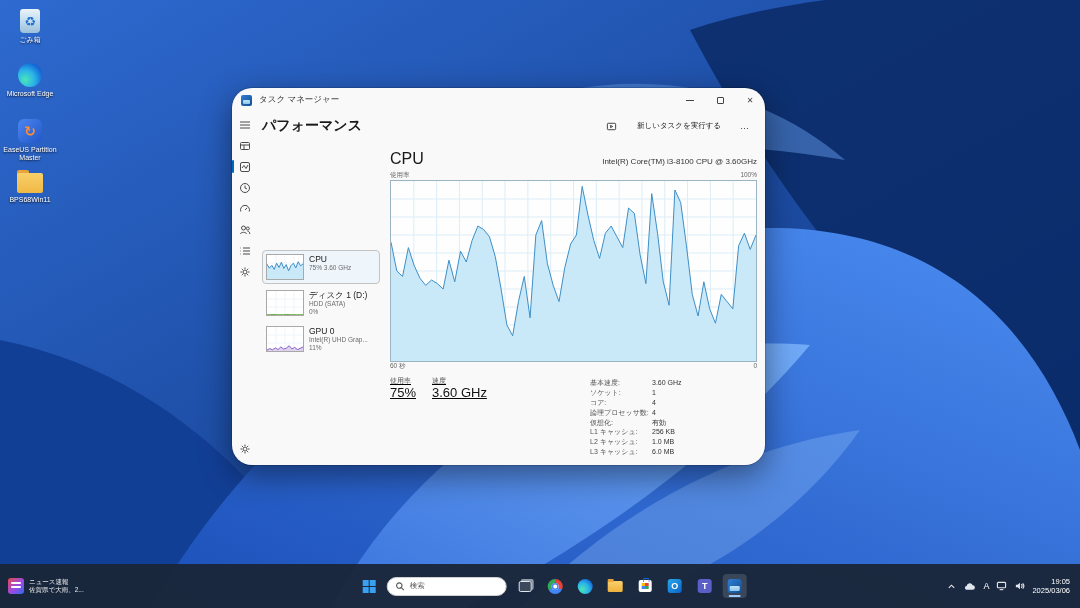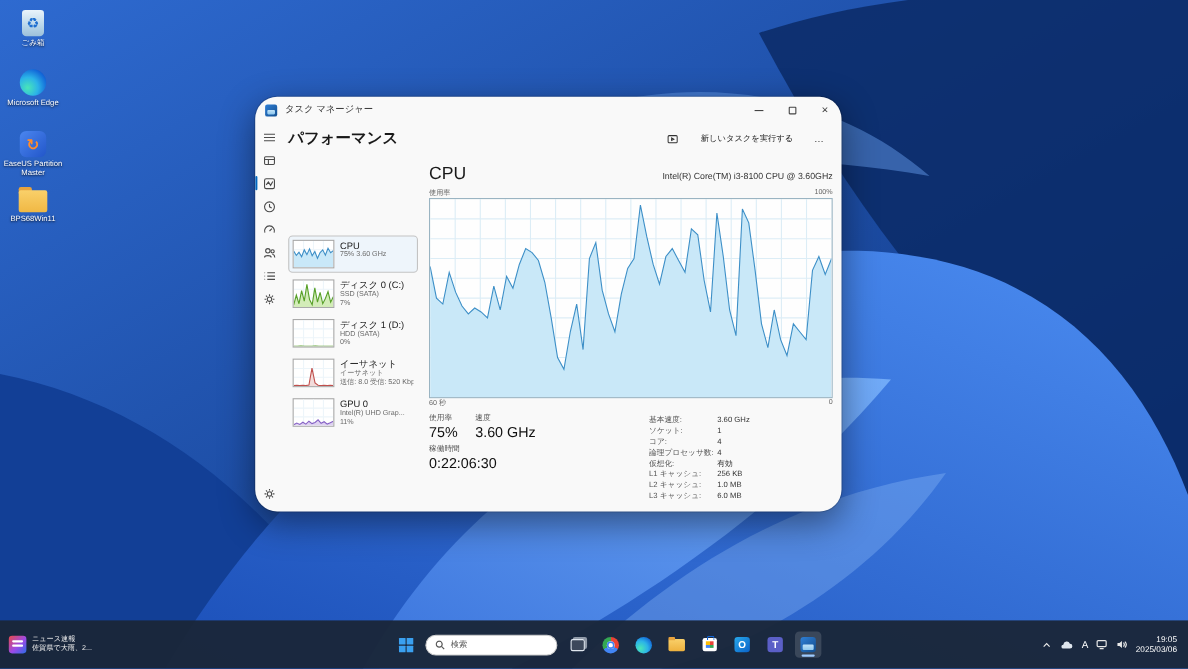--- a/index.html
+++ b/index.html
@@ -71,21 +71,21 @@
   .cpu-sub { margin-left:auto; font-size:8px; color:#333; }
   .graph-labels-top, .graph-labels-bottom { display:flex; font-size:6.5px; color:#666; }
   .graph-labels-top { margin-top:3px; }
   .graph-labels-top .r, .graph-labels-bottom .r { margin-left:auto; }
   .chart-box { height:182px; border:1px solid #9ab4c2; background:#fefefe; overflow:hidden; }
   .chart-box svg, .thumb svg { width:100%; height:100%; display:block; }
 
   .stats-wrap { display:flex; margin-top:6px; }
   .stats-left { width:200px; flex:0 0 auto; }
   .stat-row { display:flex; margin-bottom:5px; }
-  .stat { margin-right:0; }
+  .stat { margin-right:0;text-decoration:underline; }
   .stat .lbl { font-size:7px; color:#555; line-height:8px; }
   .stat .val { font-size:13px; color:#111; line-height:15px; }
   .w1{width:42px;} .w2{width:58px;} .w3{width:48px;} .w4{width:49px;}
   .stats-right { flex:1; padding-top:1px; }
   .kv { display:flex; line-height:9.8px; }
   .kv .k { width:62px; font-size:7px; color:#555; }
   .kv .v { font-size:7px; color:#333; }
 
   
   .taskbar { position:absolute; left:0; right:0; bottom:0; height:44px;
@@ -300,64 +300,28 @@
               </div>
             </div>
             <div class="perf-item">
               <div class="thumb">
                   <svg viewBox="0 0 100 100" preserveAspectRatio="none">
                     <line x1="25" x2="25" y1="0" y2="100" stroke="#edf5fa" vector-effect="non-scaling-stroke"></line>
                     <line x1="50" x2="50" y1="0" y2="100" stroke="#edf5fa" vector-effect="non-scaling-stroke"></line>
                     <line x1="75" x2="75" y1="0" y2="100" stroke="#edf5fa" vector-effect="non-scaling-stroke"></line>
                     <line y1="33.333333333333336" y2="33.333333333333336" x1="0" x2="100" stroke="#edf5fa" vector-effect="non-scaling-stroke"></line>
                     <line y1="66.66666666666667" y2="66.66666666666667" x1="0" x2="100" stroke="#edf5fa" vector-effect="non-scaling-stroke"></line>
-                    <polygon points="0,100 0.00,92.00 6.67,55.00 13.33,88.00 20.00,38.00 26.67,78.00 33.33,15.00 40.00,72.00 46.67,92.00 53.33,28.00 60.00,82.00 66.67,45.00 73.33,88.00 80.00,68.00 86.67,42.00 93.33,82.00 100.00,62.00 100,100" fill="#d3ecb8"></polygon>
-                    <polyline points="0.00,92.00 6.67,55.00 13.33,88.00 20.00,38.00 26.67,78.00 33.33,15.00 40.00,72.00 46.67,92.00 53.33,28.00 60.00,82.00 66.67,45.00 73.33,88.00 80.00,68.00 86.67,42.00 93.33,82.00 100.00,62.00" fill="none" stroke="#58a028" stroke-width="1" vector-effect="non-scaling-stroke"></polyline>
-                  </svg>
-                </div>
-              <div class="perf-txt">
-                <div class="nm">ディスク 0 (C:)</div>
-                <div class="sb">SSD (SATA)</div>
-                <div class="sb">7%</div>
-              </div>
-            </div>
-            <div class="perf-item">
-              <div class="thumb">
-                  <svg viewBox="0 0 100 100" preserveAspectRatio="none">
-                    <line x1="25" x2="25" y1="0" y2="100" stroke="#edf5fa" vector-effect="non-scaling-stroke"></line>
-                    <line x1="50" x2="50" y1="0" y2="100" stroke="#edf5fa" vector-effect="non-scaling-stroke"></line>
-                    <line x1="75" x2="75" y1="0" y2="100" stroke="#edf5fa" vector-effect="non-scaling-stroke"></line>
-                    <line y1="33.333333333333336" y2="33.333333333333336" x1="0" x2="100" stroke="#edf5fa" vector-effect="non-scaling-stroke"></line>
-                    <line y1="66.66666666666667" y2="66.66666666666667" x1="0" x2="100" stroke="#edf5fa" vector-effect="non-scaling-stroke"></line>
                     <polygon points="0,100 0.00,99.00 9.09,99.00 18.18,98.00 27.27,99.00 36.36,99.00 45.45,99.00 54.55,98.00 63.64,99.00 72.73,99.00 81.82,99.00 90.91,99.00 100.00,99.00 100,100" fill="#d3ecb8"></polygon>
                     <polyline points="0.00,99.00 9.09,99.00 18.18,98.00 27.27,99.00 36.36,99.00 45.45,99.00 54.55,98.00 63.64,99.00 72.73,99.00 81.82,99.00 90.91,99.00 100.00,99.00" fill="none" stroke="#58a028" stroke-width="1" vector-effect="non-scaling-stroke"></polyline>
                   </svg>
                 </div>
               <div class="perf-txt">
                 <div class="nm">ディスク 1 (D:)</div>
                 <div class="sb">HDD (SATA)</div>
                 <div class="sb">0%</div>
-              </div>
-            </div>
-            <div class="perf-item">
-              <div class="thumb">
-                  <svg viewBox="0 0 100 100" preserveAspectRatio="none">
-                    <line x1="25" x2="25" y1="0" y2="100" stroke="#edf5fa" vector-effect="non-scaling-stroke"></line>
-                    <line x1="50" x2="50" y1="0" y2="100" stroke="#edf5fa" vector-effect="non-scaling-stroke"></line>
-                    <line x1="75" x2="75" y1="0" y2="100" stroke="#edf5fa" vector-effect="non-scaling-stroke"></line>
-                    <line y1="33.333333333333336" y2="33.333333333333336" x1="0" x2="100" stroke="#edf5fa" vector-effect="non-scaling-stroke"></line>
-                    <line y1="66.66666666666667" y2="66.66666666666667" x1="0" x2="100" stroke="#edf5fa" vector-effect="non-scaling-stroke"></line>
-                    <polygon points="0,100 0.00,98.00 7.69,97.00 15.38,98.00 23.08,97.00 30.77,98.00 38.46,96.00 46.15,32.00 53.85,88.00 61.54,97.00 69.23,98.00 76.92,97.00 84.62,98.00 92.31,97.00 100.00,98.00 100,100" fill="#f2dbda"></polygon>
-                    <polyline points="0.00,98.00 7.69,97.00 15.38,98.00 23.08,97.00 30.77,98.00 38.46,96.00 46.15,32.00 53.85,88.00 61.54,97.00 69.23,98.00 76.92,97.00 84.62,98.00 92.31,97.00 100.00,98.00" fill="none" stroke="#c0504d" stroke-width="1" vector-effect="non-scaling-stroke"></polyline>
-                  </svg>
-                </div>
-              <div class="perf-txt">
-                <div class="nm">イーサネット</div>
-                <div class="sb">イーサネット</div>
-                <div class="sb">送信: 8.0 受信: 520 Kbps</div>
               </div>
             </div>
             <div class="perf-item">
               <div class="thumb">
                   <svg viewBox="0 0 100 100" preserveAspectRatio="none">
                     <line x1="25" x2="25" y1="0" y2="100" stroke="#edf5fa" vector-effect="non-scaling-stroke"></line>
                     <line x1="50" x2="50" y1="0" y2="100" stroke="#edf5fa" vector-effect="non-scaling-stroke"></line>
                     <line x1="75" x2="75" y1="0" y2="100" stroke="#edf5fa" vector-effect="non-scaling-stroke"></line>
                     <line y1="33.333333333333336" y2="33.333333333333336" x1="0" x2="100" stroke="#edf5fa" vector-effect="non-scaling-stroke"></line>
                     <line y1="66.66666666666667" y2="66.66666666666667" x1="0" x2="100" stroke="#edf5fa" vector-effect="non-scaling-stroke"></line>
@@ -422,26 +386,20 @@
                 <div class="stat-row">
                   <div class="stat w1">
                       <div class="lbl">使用率</div>
                     <div class="val">75%</div>
                     </div>
                   <div class="stat w2">
                       <div class="lbl">速度</div>
                     <div class="val">3.60 GHz</div>
                     </div>
                 </div>
-                <div class="stat-row">
-                  <div class="stat">
-                      <div class="lbl">稼働時間</div>
-                    <div class="val">0:22:06:30</div>
-                    </div>
-                </div>
               </div>
               <div class="stats-right">
                 <div class="kv">
                     <span class="k">基本速度:</span>
                     <span class="v">3.60 GHz</span>
                   </div>
                 <div class="kv">
                     <span class="k">ソケット:</span>
                     <span class="v">1</span>
                   </div>

